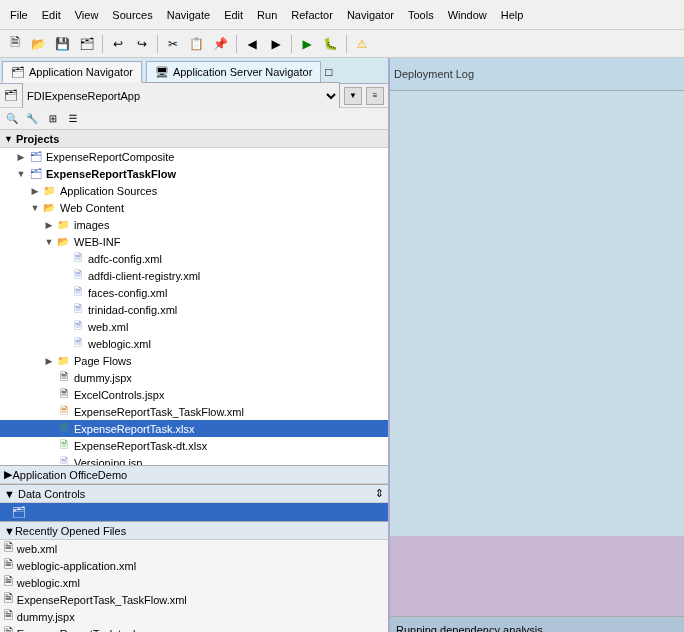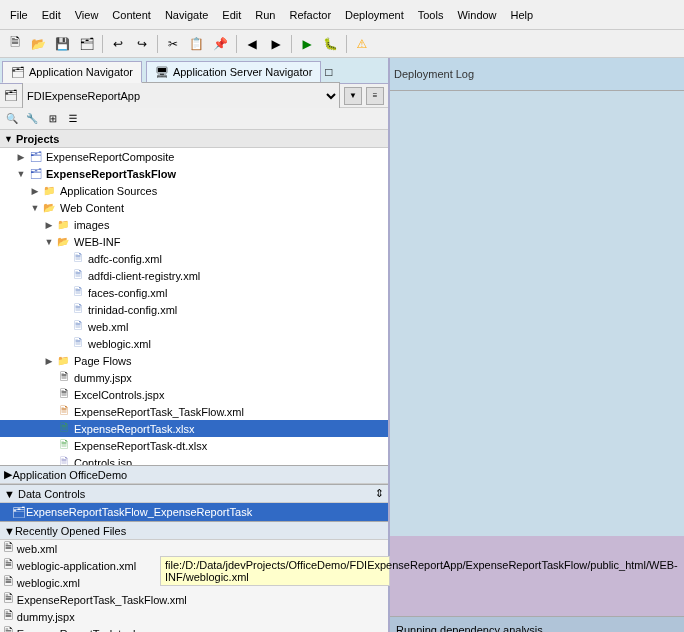--- a/index.html
+++ b/index.html
@@ -285,26 +285,26 @@
     
     .highlight-xlsx { background: #316ac5; color: white; }
   </style>
 </head>
 <body>
 
 <div class="menu-bar">
   <span class="menu-item">File</span>
   <span class="menu-item">Edit</span>
   <span class="menu-item">View</span>
-  <span class="menu-item">Content</span>
+  <span class="menu-item">Sources</span>
   <span class="menu-item">Navigate</span>
   <span class="menu-item">Edit</span>
   <span class="menu-item">Run</span>
   <span class="menu-item">Refactor</span>
-  <span class="menu-item">Deployment</span>
+  <span class="menu-item">Navigator</span>
   <span class="menu-item">Tools</span>
   <span class="menu-item">Window</span>
   <span class="menu-item">Help</span>
 </div>
 
 <div class="toolbar">
   <button class="toolbar-btn">🗎</button>
   <button class="toolbar-btn">📂</button>
   <button class="toolbar-btn">💾</button>
   <button class="toolbar-btn">🗂</button>
@@ -485,21 +485,21 @@
         <span class="indent" style="width:42px"></span>
         <span class="expander" style="width:14px"></span>
         <span class="node-icon icon-file-xlsx">🗎</span>
         <span class="node-label">ExpenseReportTask-dt.xlsx</span>
       </div>
 
       <div class="tree-node">
         <span class="indent" style="width:42px"></span>
         <span class="expander" style="width:14px"></span>
         <span class="node-icon icon-file-jsp">🗎</span>
-        <span class="node-label">Controls.jsp</span>
+        <span class="node-label">Versioning.jsp</span>
       </div>
 
     </div>
 
     <div class="bottom-section">
       <div class="bottom-header">
         <span class="arrow">▶</span>
         <span>Application OfficeDemo</span>
       </div>
     </div>
@@ -508,21 +508,20 @@
       <div class="bottom-header" style="display:flex; justify-content:space-between;">
         <div>
           <span class="arrow">▼</span>
           <span>Data Controls</span>
         </div>
         <span>⇕</span>
       </div>
       <div class="data-controls-row selected">
         <span style="width:8px; display:inline-block;"></span>
         <span class="node-icon">🗂</span>
-        <span>ExpenseReportTaskFlow_ExpenseReportTask</span>
       </div>
     </div>
 
     <div class="recent-section">
       <div class="recent-header">
         <span class="arrow">▼</span>
         <span>Recently Opened Files</span>
       </div>
       <div class="recent-item">
         <span>🗎</span>
@@ -543,23 +542,20 @@
       <div class="recent-item">
         <span>🗎</span>
         <span>dummy.jspx</span>
       </div>
       <div class="recent-item">
         <span>🗎</span>
         <span>ExpenseReportTask.task</span>
       </div>
     </div>
 
-    <div class="tooltip-bar">
-      <span>file:/D:/Data/jdevProjects/OfficeDemo/FDIExpenseReportApp/ExpenseReportTaskFlow/public_html/WEB-INF/weblogic.xml</span>
-    </div>
 
   </div>
 
   <div class="right-panel">
     <div class="right-top" style="flex:1; display:flex; flex-direction:column;">
 
       <div style="height:22px; background:#c0d8e8; border-bottom:1px solid #aaa; display:flex; align-items:center; padding:16px 4px;">
         <span style="font-size:11px; color:#333;">Deployment Log</span>
       </div>
     </div>

